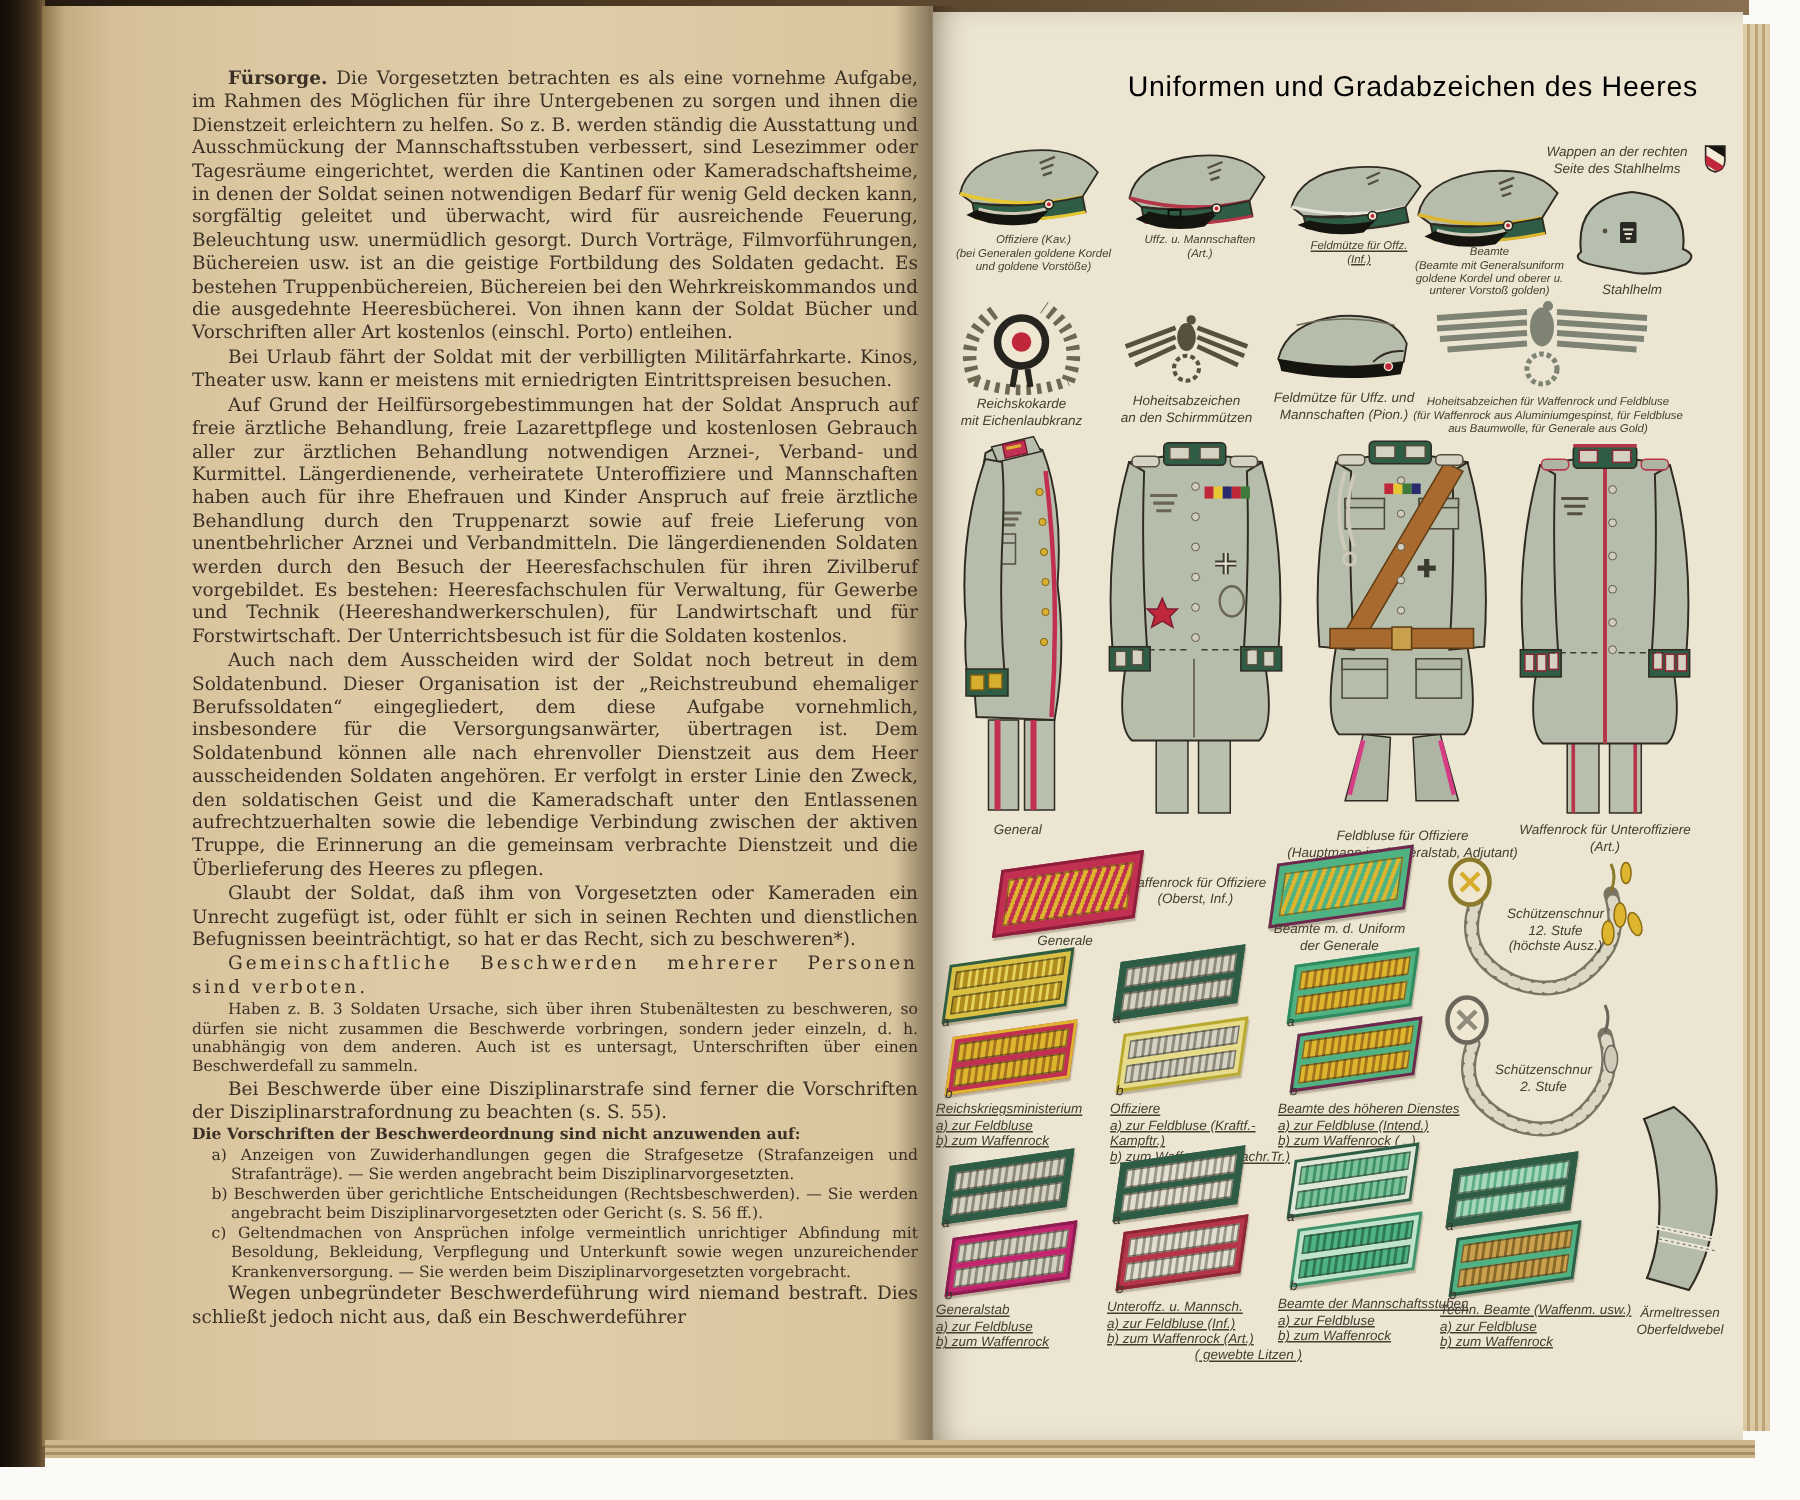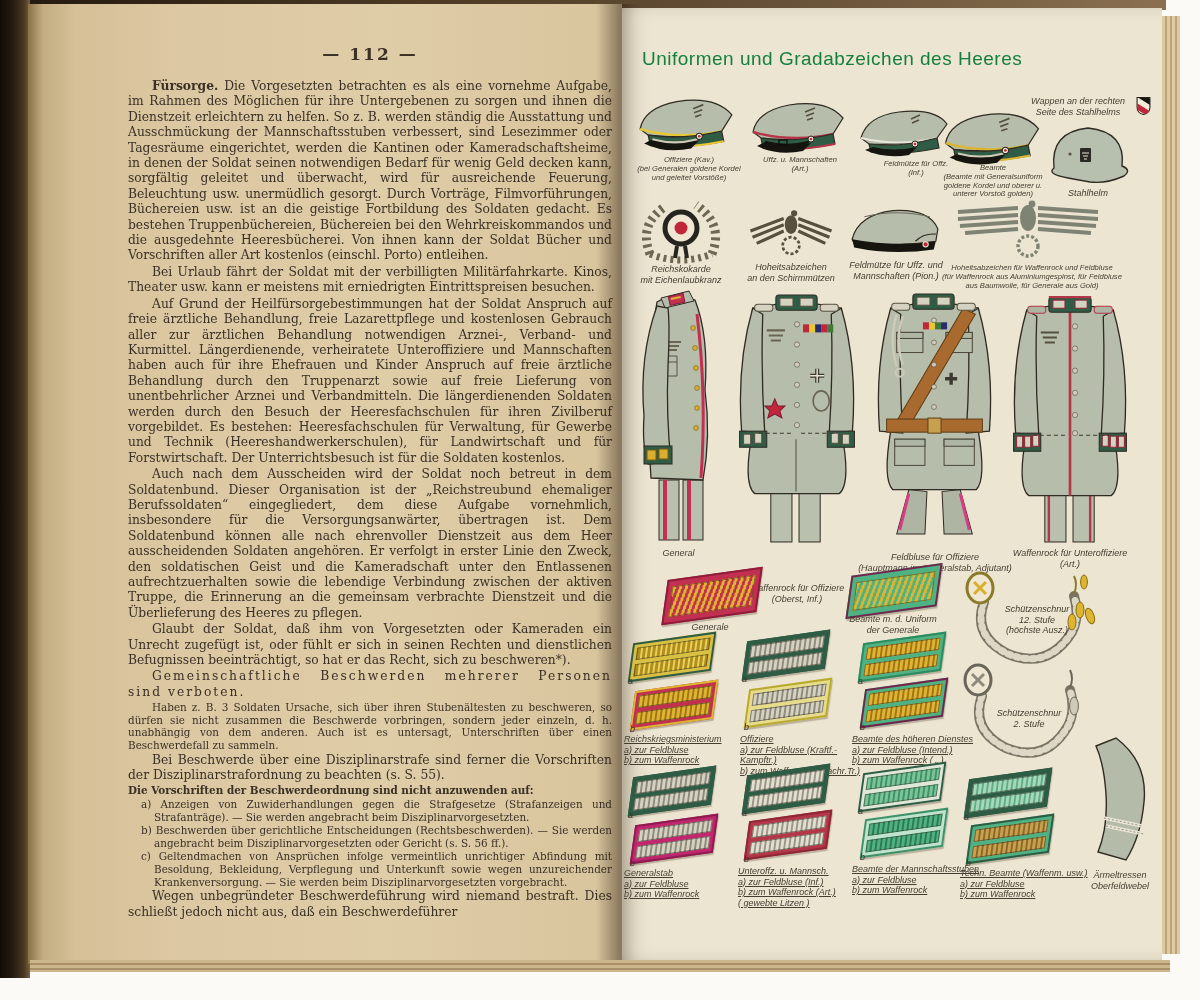--- a/index.html
+++ b/index.html
@@ -26,22 +26,22 @@
   .pageno{text-align:center;font:bold 17px/20px "DejaVu Serif",serif;letter-spacing:2px;margin-bottom:14px;}
   .bp{font:12.3px/15.4px "DejaVu Serif",serif;text-align:justify;text-indent:24px;margin:0 0 1px 0;}
   .bp .lead{font-weight:bold;}
   .noind{text-indent:0;}
   .sp{font-size:10.4px;line-height:12.6px;}
   .li{padding-left:26px;text-indent:-13px;}
   .sperr{letter-spacing:2px;}
   .sechead{font:bold 20px/24px "DejaVu Serif",serif;text-align:center;margin:12px 0 8px 0;}
   .bold-intro{font-weight:bold;}
   
-  .rp-title{position:absolute;left:20px;top:40px;width:490px;text-align:left;
-            font:500 19px/22px "Liberation Sans",sans-serif;color:#15803d;letter-spacing:.5px;}
+  .rp-title{position:absolute;left:20px;top:40px;width:490px;text-align:right;
+            font:500 19px/22px "Liberation Sans",sans-serif;color:#000000;letter-spacing:.5px;}
   .fig{position:absolute;}
   .flabel{position:absolute;font:italic 9px/10.6px "Liberation Sans",sans-serif;color:#453d30;text-align:center;}
   .flabel.tl{text-align:left;text-decoration:underline;}
   .flabel.tiny{font-size:7.6px;line-height:8.8px;}
   .pl{position:absolute;font:italic 9px "Liberation Sans",sans-serif;color:#3a342c;}
   
   .patch{position:absolute;width:80px;height:34px;background:var(--bg);
          border:2.5px solid var(--bd,var(--bg));
          transform:rotate(-8deg) skewX(-16deg);box-shadow:1px 2px 1px rgba(70,50,25,.3);}
   .patch .litzen{position:absolute;inset:3px;display:flex;flex-direction:column;justify-content:space-between;}
@@ -52,21 +52,20 @@
 </style>
 </head>
 <body>
 
 <div id="stage">
   <div class="edge-top"></div>
   <div class="spine"></div>
 
   <div class="page-left">
     <div class="pl-inner">
-      <div class="pageno">— 112 —</div>
       <p class="bp"><span class="lead">Fürsorge.</span> <span>Die Vorgesetzten betrachten es als eine vornehme Aufgabe, im Rahmen des Möglichen für ihre Untergebenen zu sorgen und ihnen die Dienstzeit erleichtern zu helfen. So z. B. werden ständig die Ausstattung und Ausschmückung der Mannschaftsstuben verbessert, sind Lesezimmer oder Tagesräume eingerichtet, werden die Kantinen oder Kameradschaftsheime, in denen der Soldat seinen notwendigen Bedarf für wenig Geld decken kann, sorgfältig geleitet und überwacht, wird für ausreichende Feuerung, Beleuchtung usw. unermüdlich gesorgt. Durch Vorträge, Filmvorführungen, Büchereien usw. ist an die geistige Fortbildung des Soldaten gedacht. Es bestehen Truppenbüchereien, Büchereien bei den Wehrkreiskommandos und die ausgedehnte Heeresbücherei. Von ihnen kann der Soldat Bücher und Vorschriften aller Art kostenlos (einschl. Porto) entleihen.</span></p>
       <p class="bp">Bei Urlaub fährt der Soldat mit der verbilligten Militärfahrkarte. Kinos, Theater usw. kann er meistens mit erniedrigten Eintrittspreisen besuchen.</p>
       <p class="bp">Auf Grund der Heilfürsorgebestimmungen hat der Soldat Anspruch auf freie ärztliche Behandlung, freie Lazarettpflege und kostenlosen Gebrauch aller zur ärztlichen Behandlung notwendigen Arznei-, Verband- und Kurmittel. Längerdienende, verheiratete Unteroffiziere und Mannschaften haben auch für ihre Ehefrauen und Kinder Anspruch auf freie ärztliche Behandlung durch den Truppenarzt sowie auf freie Lieferung von unentbehrlicher Arznei und Verbandmitteln. Die längerdienenden Soldaten werden durch den Besuch der Heeresfachschulen für ihren Zivilberuf vorgebildet. Es bestehen: Heeresfachschulen für Verwaltung, für Gewerbe und Technik (Heereshandwerkerschulen), für Landwirtschaft und für Forstwirtschaft. Der Unterrichtsbesuch ist für die Soldaten kostenlos.</p>
       <p class="bp">Auch nach dem Ausscheiden wird der Soldat noch betreut in dem Soldatenbund. Dieser Organisation ist der „Reichstreubund ehemaliger Berufssoldaten“ eingegliedert, dem diese Aufgabe vornehmlich, insbesondere für die Versorgungsanwärter, übertragen ist. Dem Soldatenbund können alle nach ehrenvoller Dienstzeit aus dem Heer ausscheidenden Soldaten angehören. Er verfolgt in erster Linie den Zweck, den soldatischen Geist und die Kameradschaft unter den Entlassenen aufrechtzuerhalten sowie die lebendige Verbindung zwischen der aktiven Truppe, die Erinnerung an die gemeinsam verbrachte Dienstzeit und die Überlieferung des Heeres zu pflegen.</p>
       <p class="bp">Glaubt der Soldat, daß ihm von Vorgesetzten oder Kameraden ein Unrecht zugefügt ist, oder fühlt er sich in seinen Rechten und dienstlichen Befugnissen beeinträchtigt, so hat er das Recht, sich zu beschweren*).</p>
       <p class="bp sperr">Gemeinschaftliche Beschwerden mehrerer Personen sind verboten.</p>
       <p class="bp sp">Haben z. B. 3 Soldaten Ursache, sich über ihren Stubenältesten zu beschweren, so dürfen sie nicht zusammen die Beschwerde vorbringen, sondern jeder einzeln, d. h. unabhängig von dem anderen. Auch ist es untersagt, Unterschriften über einen Beschwerdefall zu sammeln.</p>
       <p class="bp">Bei Beschwerde über eine Disziplinarstrafe sind ferner die Vorschriften der Disziplinarstrafordnung zu beachten (s. S. 55).</p>
       <p class="bp sp noind bold-intro">Die Vorschriften der Beschwerdeordnung sind nicht anzuwenden auf:</p>
       <p class="bp sp li noind">a) Anzeigen von Zuwiderhandlungen gegen die Strafgesetze (Strafanzeigen und Strafanträge). — Sie werden angebracht beim Disziplinarvorgesetzten.</p>
@@ -91,21 +90,21 @@
         <path d="M8,50 Q28,60 54,55 L62,47 Q36,52 16,46 Z" fill="#15140f"></path>
         <path d="M16,46 Q38,52 60,46" fill="none" stroke="#cfcab8" stroke-width="2"></path>
         <path d="M56,16 l10,-4 M57,20 l8,-3 M58,24 l6,-2" stroke="#55503e" stroke-width="1.6"></path>
         <circle cx="62" cy="43" r="3" fill="#efe7d2" stroke="#26241e"></circle>
           <circle cx="62" cy="43" r="1.3" fill="#c0273a"></circle>
       </svg>
     </div>
     <div class="flabel tiny" style="left:4px;top:148px;width:126px;">
       <div>Offiziere (Kav.)</div>
       <div>(bei Generalen goldene Kordel</div>
-      <div>und geleitet Vorstöße)</div>
+      <div>und goldene Vorstöße)</div>
     </div>
 
     <div class="fig" style="left:126px;top:88px;width:102px;height:62px;">
       <svg width="102" height="62" viewBox="0 0 100 62">
         <path d="M4,36 Q8,15 40,9 Q78,3 94,22 L84,38 Q44,46 12,42 Z" fill="#b6bdab" stroke="#2f2b22" stroke-width="1.2"></path>
         <path d="M4,36 Q44,47 84,38" fill="none" stroke="#b53648" stroke-width="2.4"></path>
         <path d="M12,42 Q44,47 84,38 L86,48 Q46,56 14,52 Z" fill="#2e5c45" stroke="#2f2b22" stroke-width="1.2"></path>
         <path d="M14,52 Q46,56 86,48" fill="none" stroke="#b53648" stroke-width="2"></path>
         <path d="M8,50 Q28,60 54,55 L62,47 Q36,52 16,46 Z" fill="#15140f"></path>
         <path d="M16,46 Q38,52 60,46" fill="none" stroke="#15140f" stroke-width="2.4"></path>
@@ -124,21 +123,21 @@
       <svg width="102" height="58" viewBox="0 0 100 58">
         <path d="M6,34 Q12,12 44,8 Q80,4 92,20 L82,34 Q44,42 14,40 Z" fill="#b6bdab" stroke="#2f2b22" stroke-width="1.2"></path>
         <path d="M6,34 Q44,43 82,34" fill="none" stroke="#e8e6da" stroke-width="2.2"></path>
         <path d="M14,40 Q44,44 82,34 L84,44 Q46,52 16,48 Z" fill="#2e5c45" stroke="#2f2b22" stroke-width="1.2"></path>
         <path d="M10,46 Q30,55 54,51 L62,43 Q38,48 18,43 Z" fill="#15140f"></path>
         <path d="M56,15 l9,-4 M57,19 l7,-3" stroke="#55503e" stroke-width="1.5"></path>
         <circle cx="60" cy="40" r="3" fill="#efe7d2" stroke="#26241e"></circle>
           <circle cx="60" cy="40" r="1.3" fill="#c0273a"></circle>
       </svg>
     </div>
-    <div class="flabel tiny" style="left:244px;top:152px;width:100px;">
+    <div class="flabel tiny" style="left:234px;top:152px;width:100px;text-decoration:underline;">
       <div>Feldmütze für Offz.</div>
       <div>(Inf.)</div>
     </div>
 
     <div class="fig" style="left:316px;top:98px;width:110px;height:64px;">
       <svg width="110" height="64" viewBox="0 0 100 62">
         <path d="M4,36 Q8,15 40,9 Q78,3 94,22 L84,38 Q44,46 12,42 Z" fill="#b6bdab" stroke="#2f2b22" stroke-width="1.2"></path>
         <path d="M4,36 Q44,47 84,38" fill="none" stroke="#ddb52f" stroke-width="2.4"></path>
         <path d="M12,42 Q44,47 84,38 L86,48 Q46,56 14,52 Z" fill="#2e5c45" stroke="#2f2b22" stroke-width="1.2"></path>
         <path d="M14,52 Q46,56 86,48" fill="none" stroke="#ddb52f" stroke-width="2"></path>
@@ -560,21 +559,21 @@
       <div class="litzen">
           <i></i>
           <i></i>
         </div>
     </div>
     <i class="pl" style="left:122px;top:846px;">b</i>
     <div class="flabel tl" style="left:116px;top:858px;width:130px;">
       <div>Unteroffz. u. Mannsch.</div>
       <div>a) zur Feldbluse (Inf.)</div>
       <div>b) zum Waffenrock (Art.)</div>
-      <div style="text-align:left;">( gewebte Litzen )</div>
+      <div style="text-align:right;">( gewebte Litzen )</div>
     </div>
 
     <div class="patch" style="left:238px;top:760px;--bg:#dfe8d8;--bd:#2e5c45;--s1:#7cc39a;--s2:#3f9268;">
       <div class="litzen">
           <i></i>
           <i></i>
         </div>
     </div>
     <i class="pl" style="left:236px;top:798px;">a</i>
     <div class="patch" style="left:240px;top:806px;--bg:#bfe3cd;--bd:#3f9268;--s1:#4fb283;--s2:#2e7a54;">

